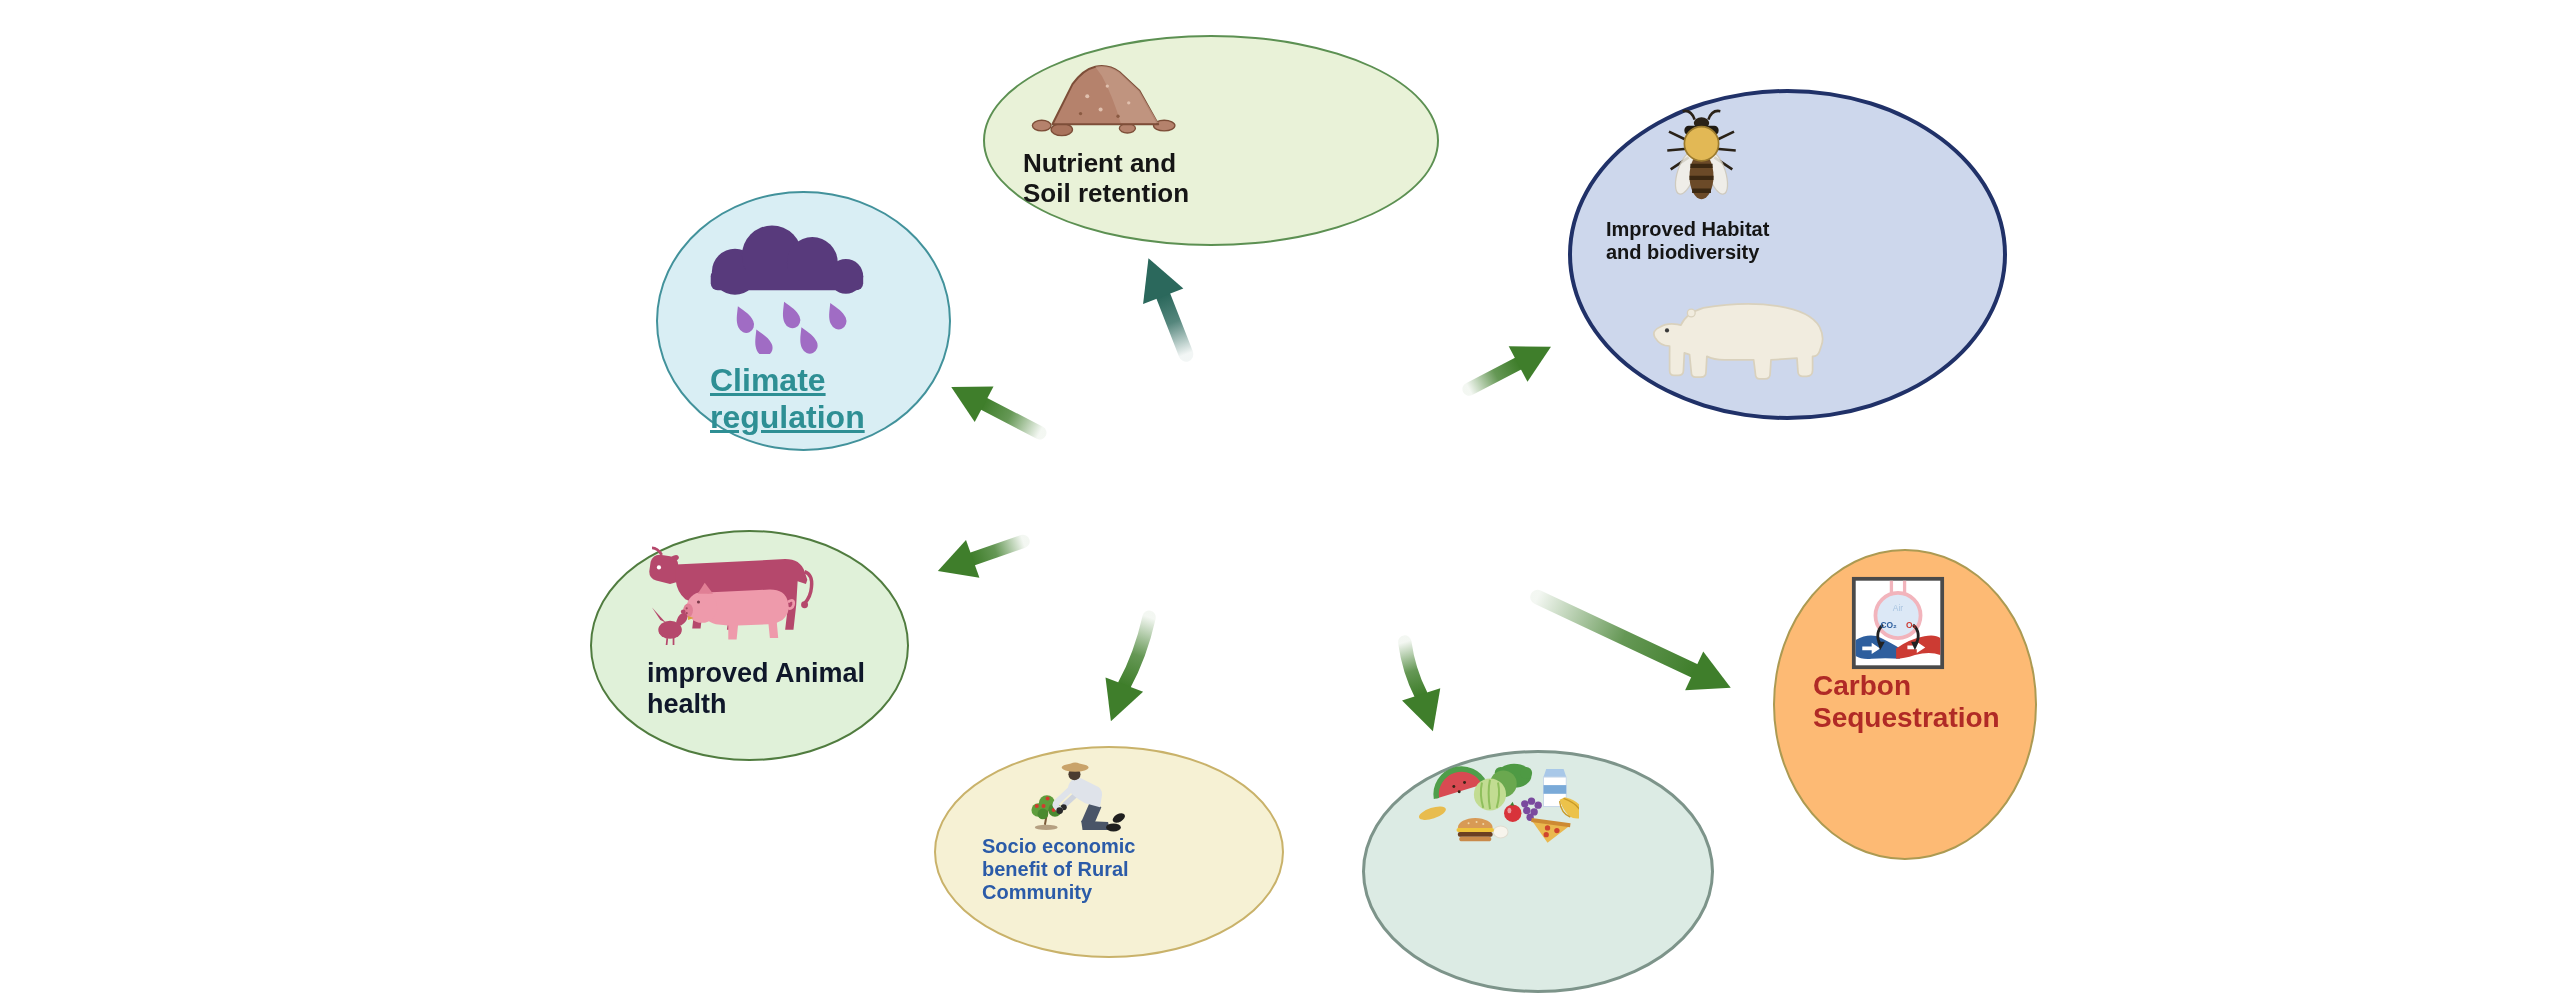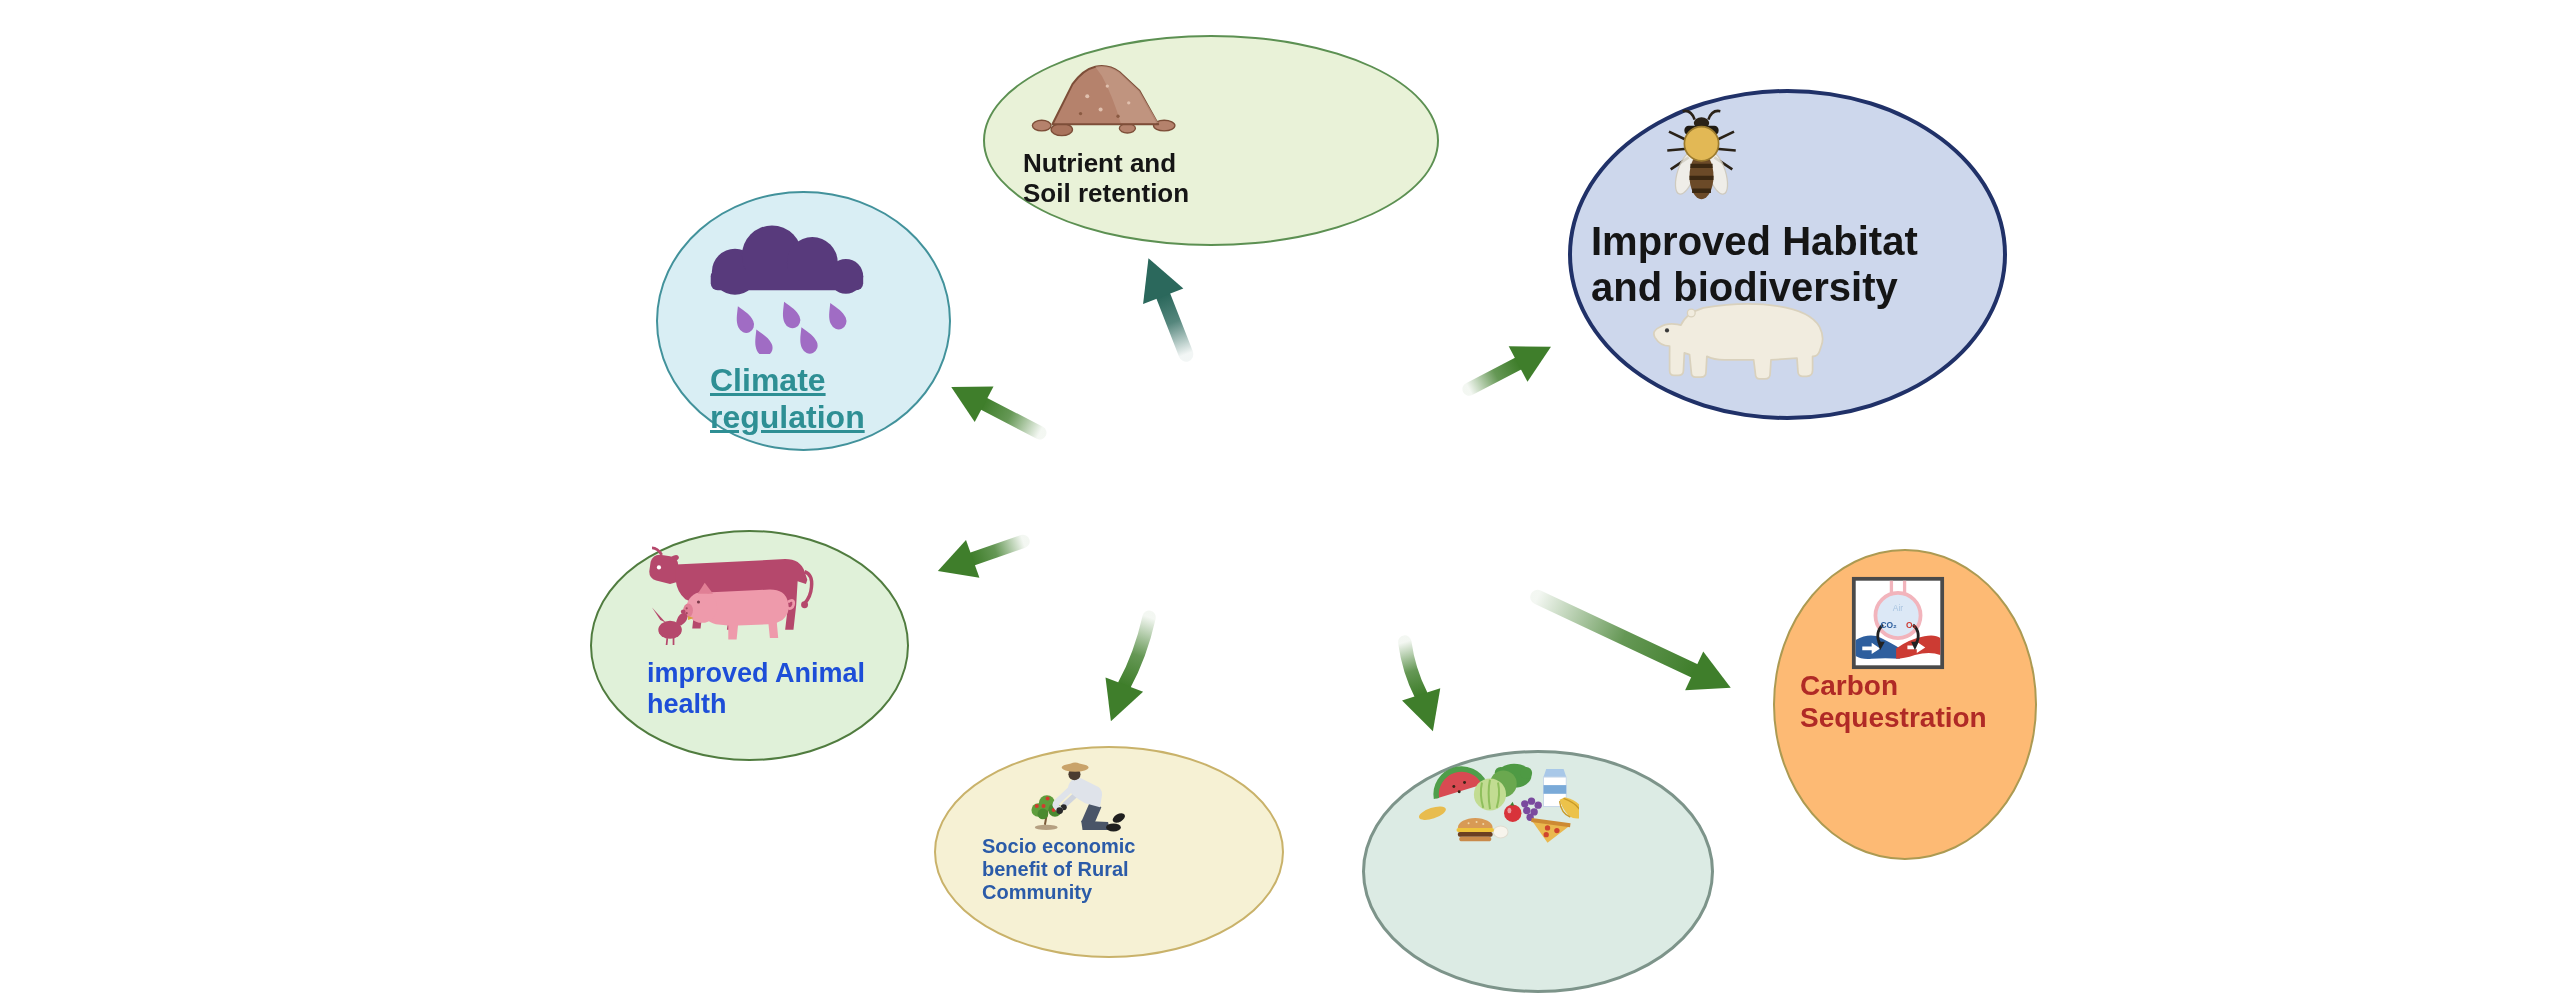--- a/index.html
+++ b/index.html
@@ -12,21 +12,21 @@
   }
   .label{
     position:absolute;font-weight:bold;white-space:nowrap;line-height:1.16;
   }
   .icon{position:absolute;}
   #node-center{left:1079px;top:343px;width:462px;height:342px;border-width:2.7px;}
   #node-center .label{left:43px;top:75px;font-size:32px;line-height:1.15;}
   #node-nutrient{left:983px;top:35px;width:456px;height:211px;border-width:2px;}
   #node-nutrient .label{left:38px;top:111px;font-size:26px;}
   #node-habitat{left:1568px;top:89px;width:439px;height:331px;border-width:4.7px;}
-  #node-habitat .label{left:19px;top:125px;font-size:40px;}
+  #node-habitat .label{left:34px;top:125px;font-size:20px;}
   #node-climate{left:656px;top:191px;width:295px;height:260px;border-width:2px;}
   #node-climate .label{left:52px;top:169px;font-size:32px;text-decoration:underline;}
   #node-animal{left:590px;top:530px;width:319px;height:231px;border-width:2px;}
   #node-animal .label{left:55px;top:126px;font-size:27px;}
   #node-socio{left:934px;top:746px;width:350px;height:212px;border-width:2.7px;}
   #node-socio .label{left:46px;top:87px;font-size:20px;}
   #node-quality{left:1362px;top:750px;width:352px;height:243px;border-width:3.4px;}
   #node-quality .label{left:35px;top:81px;font-size:28px;}
   #node-carbon{left:1773px;top:549px;width:264px;height:311px;border-width:2.7px;}
   #node-carbon .label{left:25px;top:119px;font-size:28px;}
@@ -197,21 +197,21 @@
       </g>
       <g fill="#b5486c">
         <polygon points="46,118 26,96 38,114"></polygon>
         <ellipse cx="52" cy="128" rx="17" ry="13"></ellipse>
         <path d="M60,122 Q62,106 70,104 Q77,103 77,110 Q77,116 68,122 Z"></path>
         <circle cx="71" cy="102" r="3.4"></circle>
         <polygon points="78,108 86,111 78,114" fill="#d8a03a"></polygon>
         <path d="M48,140 L47,150 M57,140 L57,150" stroke="#b5486c" stroke-width="2.5"></path>
       </g>
     </svg>
-    <div class="label" style="color: #1d4ed8;">
+    <div class="label" style="color: #0f172a;">
       <div>improved Animal</div>
       <div>health</div>
     </div>
   </div>
 
   <div class="node" id="node-socio" style="background-color: rgb(246, 241, 212); border-color: rgb(201, 178, 106);">
     <svg class="icon" style="left:82px;top:8px;" width="121" height="81" viewBox="0 0 180 120">
       <ellipse cx="42" cy="106" rx="17" ry="4" fill="#8a6a4a" opacity="0.6"></ellipse>
       <path d="M40,102 L44,80" stroke="#7a5a38" stroke-width="3"></path>
       <circle cx="30" cy="80" r="10" fill="#5f9e3c"></circle>
@@ -304,20 +304,20 @@
       <polygon points="12,75 22,75 22,71 31,77 22,83 22,79 12,79" fill="#ffffff"></polygon>
       <polygon points="60,74 70,74 70,70 79,76 70,82 70,78 60,78" fill="#ffffff"></polygon>
       <path d="M34,52 A15,15 0 0 0 31,72" stroke="#222222" stroke-width="3" fill="none"></path>
       <polygon points="28,70 36,70 31,79" fill="#222222"></polygon>
       <path d="M66,52 A15,15 0 0 1 69,72" stroke="#222222" stroke-width="3" fill="none"></path>
       <polygon points="64,70 72,70 68,79" fill="#222222"></polygon>
       <text x="50" y="37" font-size="9" text-anchor="middle" fill="#a9c4e0" font-family="Liberation Sans, sans-serif">Air</text>
       <text x="40" y="55" font-size="9" font-weight="bold" text-anchor="middle" fill="#2e5f9e" font-family="Liberation Sans, sans-serif">CO₂</text>
       <text x="64" y="55" font-size="9" font-weight="bold" text-anchor="middle" fill="#cc3b33" font-family="Liberation Sans, sans-serif">O₂</text>
     </svg>
-    <div class="label" style="color: rgb(176, 42, 38);">
+    <div class="label" style="color: rgb(176, 42, 38); margin-left: 13px;">
       <div>Carbon</div>
       <div>Sequestration</div>
     </div>
   </div>
 
 </div>
 
 
 </body></html>

